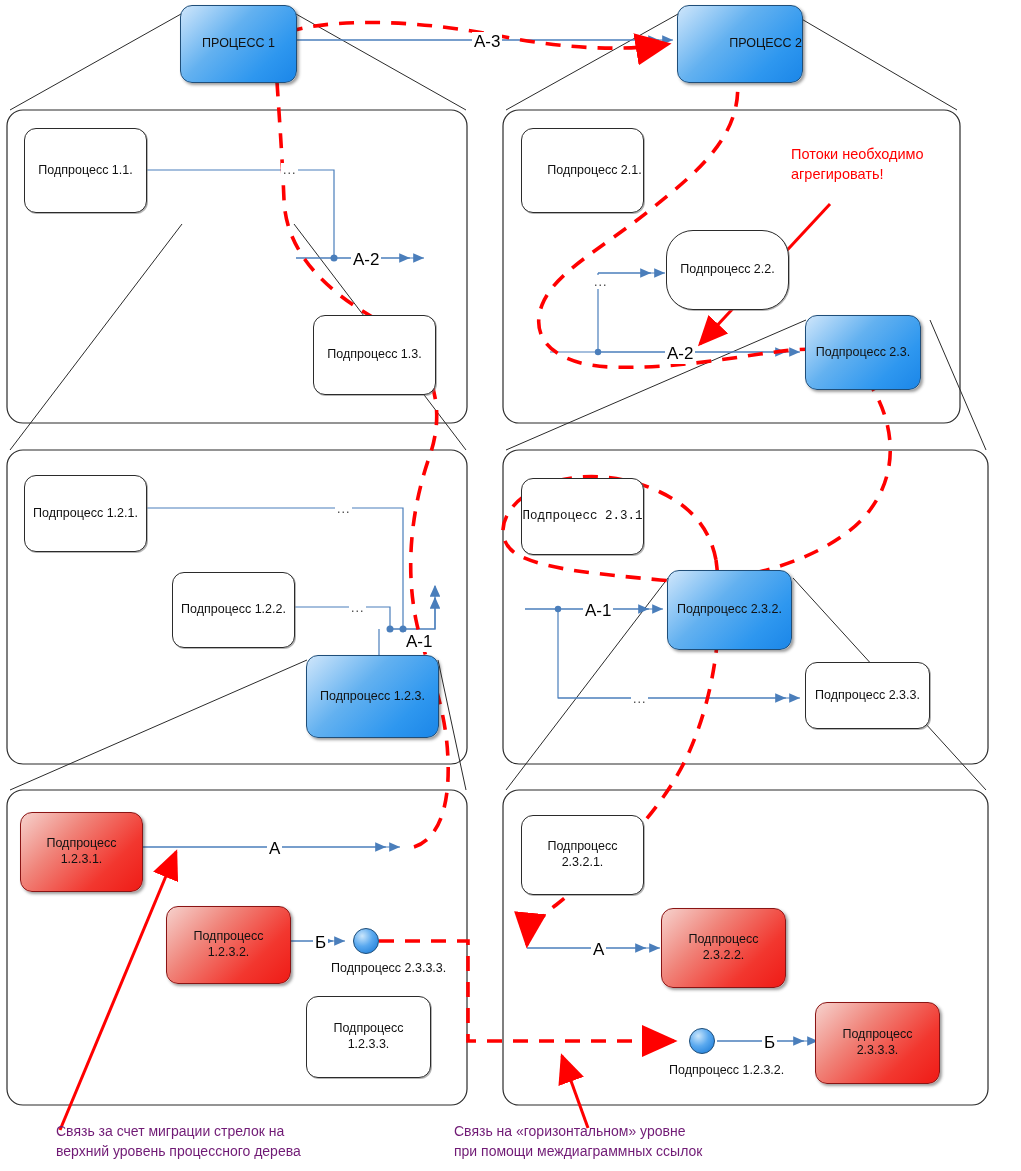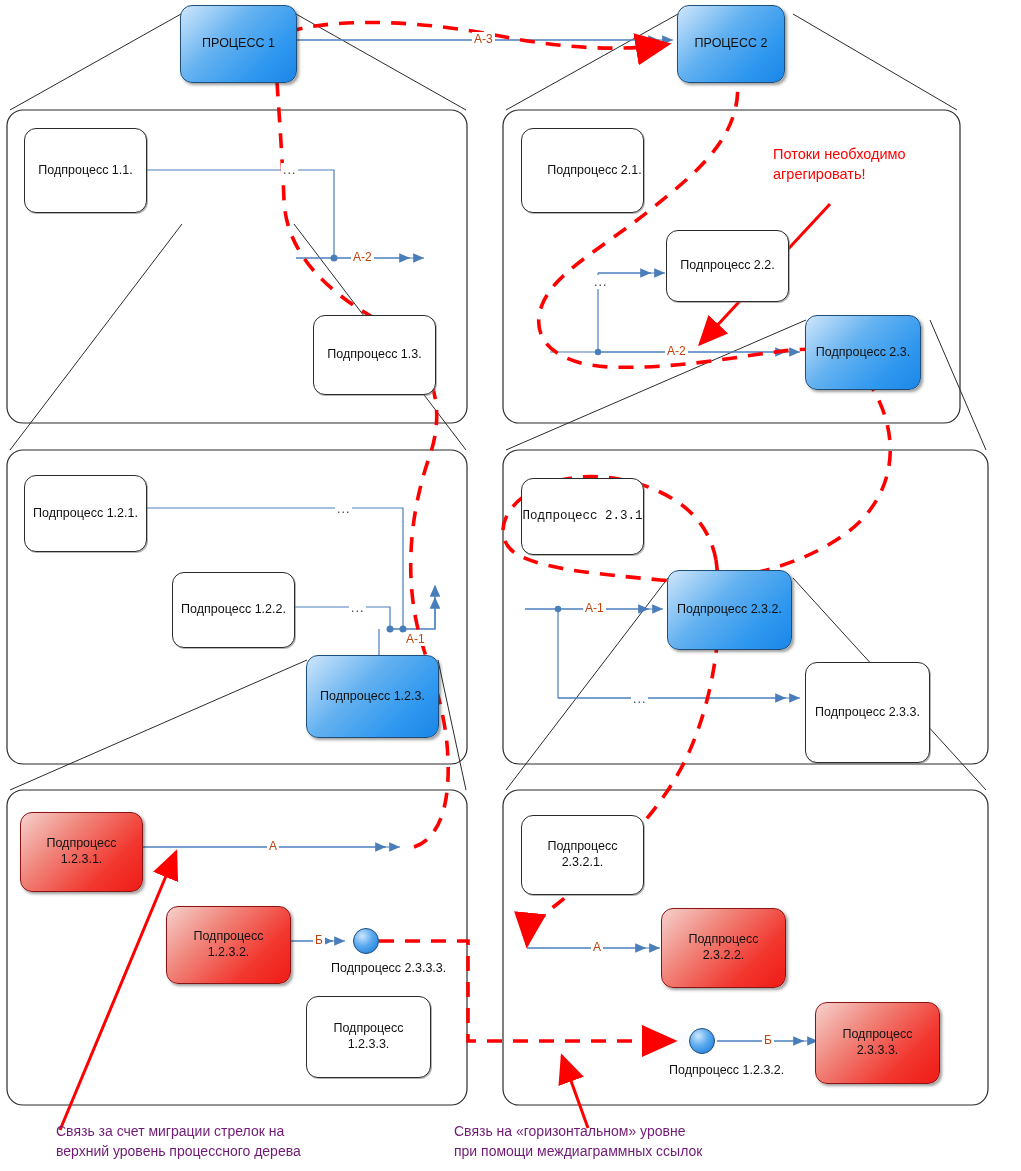--- a/index.html
+++ b/index.html
@@ -52,22 +52,22 @@
   }
   .panel-label {
     position: absolute;
     font-size: 12.5px;
     color: #111111;
     white-space: nowrap;
     z-index: 6;
   }
   .flow-label {
     position: absolute;
-    font-size: 12px;
-    color: #c2410c;
+    font-size: 17px;
+    color: #000000;
     white-space: nowrap;
     z-index: 6;
     background: #ffffff;
     padding: 0 2px;
   }
   .dots-label {
     position: absolute;
     font-size: 12.5px;
     color: #3c3c3c;
     white-space: nowrap;
@@ -76,20 +76,21 @@
     padding: 0 2px;
     letter-spacing: 1px;
   }
   .annot {
     position: absolute;
     font-size: 14.5px;
     color: #ff0000;
     line-height: 1.35;
     white-space: pre-line;
     z-index: 7;
+    margin-left: 18px;
   }
   .caption {
     position: absolute;
     font-size: 14px;
     color: #701a75;
     line-height: 1.4;
     white-space: pre-line;
     z-index: 7;
     margin-left: 24px;
   }
@@ -265,38 +266,38 @@
       <path d="M60,1130 L176,852" marker-end="url(#redarrow)"></path>
     </g>
     <g stroke="#ff0000" stroke-width="3" fill="none">
       <path d="M588,1128 L562,1056" marker-end="url(#redarrow)"></path>
     </g>
   </svg>
 
   <div class="node blue" style="left:180px; top:5px; width:117px; height:78px;">
     <span>ПРОЦЕСС 1</span>
   </div>
-  <div class="node blue" style="left:677px; top:5px; width:108px; height:78px;">
+  <div class="node blue" style="left:677px; top:5px; width:126px; height:78px;justify-content:flex-end;">
     <span>ПРОЦЕСС 2</span>
   </div>
   <div class="flow-label" style="left:472px; top:32px;">A-3</div>
 
   <div class="node plain" style="left:24px; top:128px; width:123px; height:85px;">
     <span>Подпроцесс 1.1.</span>
   </div>
   <div class="node plain" style="left:313px; top:315px; width:123px; height:80px;">
     <span>Подпроцесс 1.3.</span>
   </div>
   <div class="flow-label" style="left:351px; top:250px;">A-2</div>
   <div class="dots-label" style="left:281px; top:163px;">...</div>
 
   <div class="node plain" style="left:521px; top:128px; width:123px; height:85px;padding-left:24px;">
     <span>Подпроцесс 2.1.</span>
   </div>
-  <div class="node plain" style="left:666px; top:230px; width:123px; height:72px;">
+  <div class="node plain" style="left:666px; top:230px; width:123px; height:80px;border-radius:27px;">
     <span>Подпроцесс 2.2.</span>
   </div>
   <div class="node blue" style="left:805px; top:315px; width:116px; height:75px;">
     <span>Подпроцесс 2.3.</span>
   </div>
   <div class="flow-label" style="left:665px; top:344px;">A-2</div>
   <div class="dots-label" style="left:592px; top:275px;">...</div>
 
   <div class="annot" style="left:773px; top:145px; width:190px;">Потоки необходимо
 агрегировать!</div>
@@ -313,21 +314,21 @@
   <div class="flow-label" style="left:404px; top:632px;">A-1</div>
   <div class="dots-label" style="left:335px; top:502px;">...</div>
   <div class="dots-label" style="left:349px; top:601px;">...</div>
 
   <div class="node plain" style="left:521px; top:478px; width:123px; height:77px;font-family:Liberation Mono, monospace;">
     <span>Подпроцесс 2.3.1</span>
   </div>
   <div class="node blue" style="left:667px; top:570px; width:125px; height:80px;">
     <span>Подпроцесс 2.3.2.</span>
   </div>
-  <div class="node plain" style="left:805px; top:662px; width:125px; height:101px;">
+  <div class="node plain" style="left:805px; top:662px; width:125px; height:67px;">
     <span>Подпроцесс 2.3.3.</span>
   </div>
   <div class="flow-label" style="left:583px; top:601px;">A-1</div>
   <div class="dots-label" style="left:631px; top:692px;">...</div>
 
   <div class="node red" style="left:20px; top:812px; width:123px; height:80px;">
     <span>Подпроцесс
 1.2.3.1.</span>
   </div>
   <div class="node red" style="left:166px; top:906px; width:125px; height:78px;">

